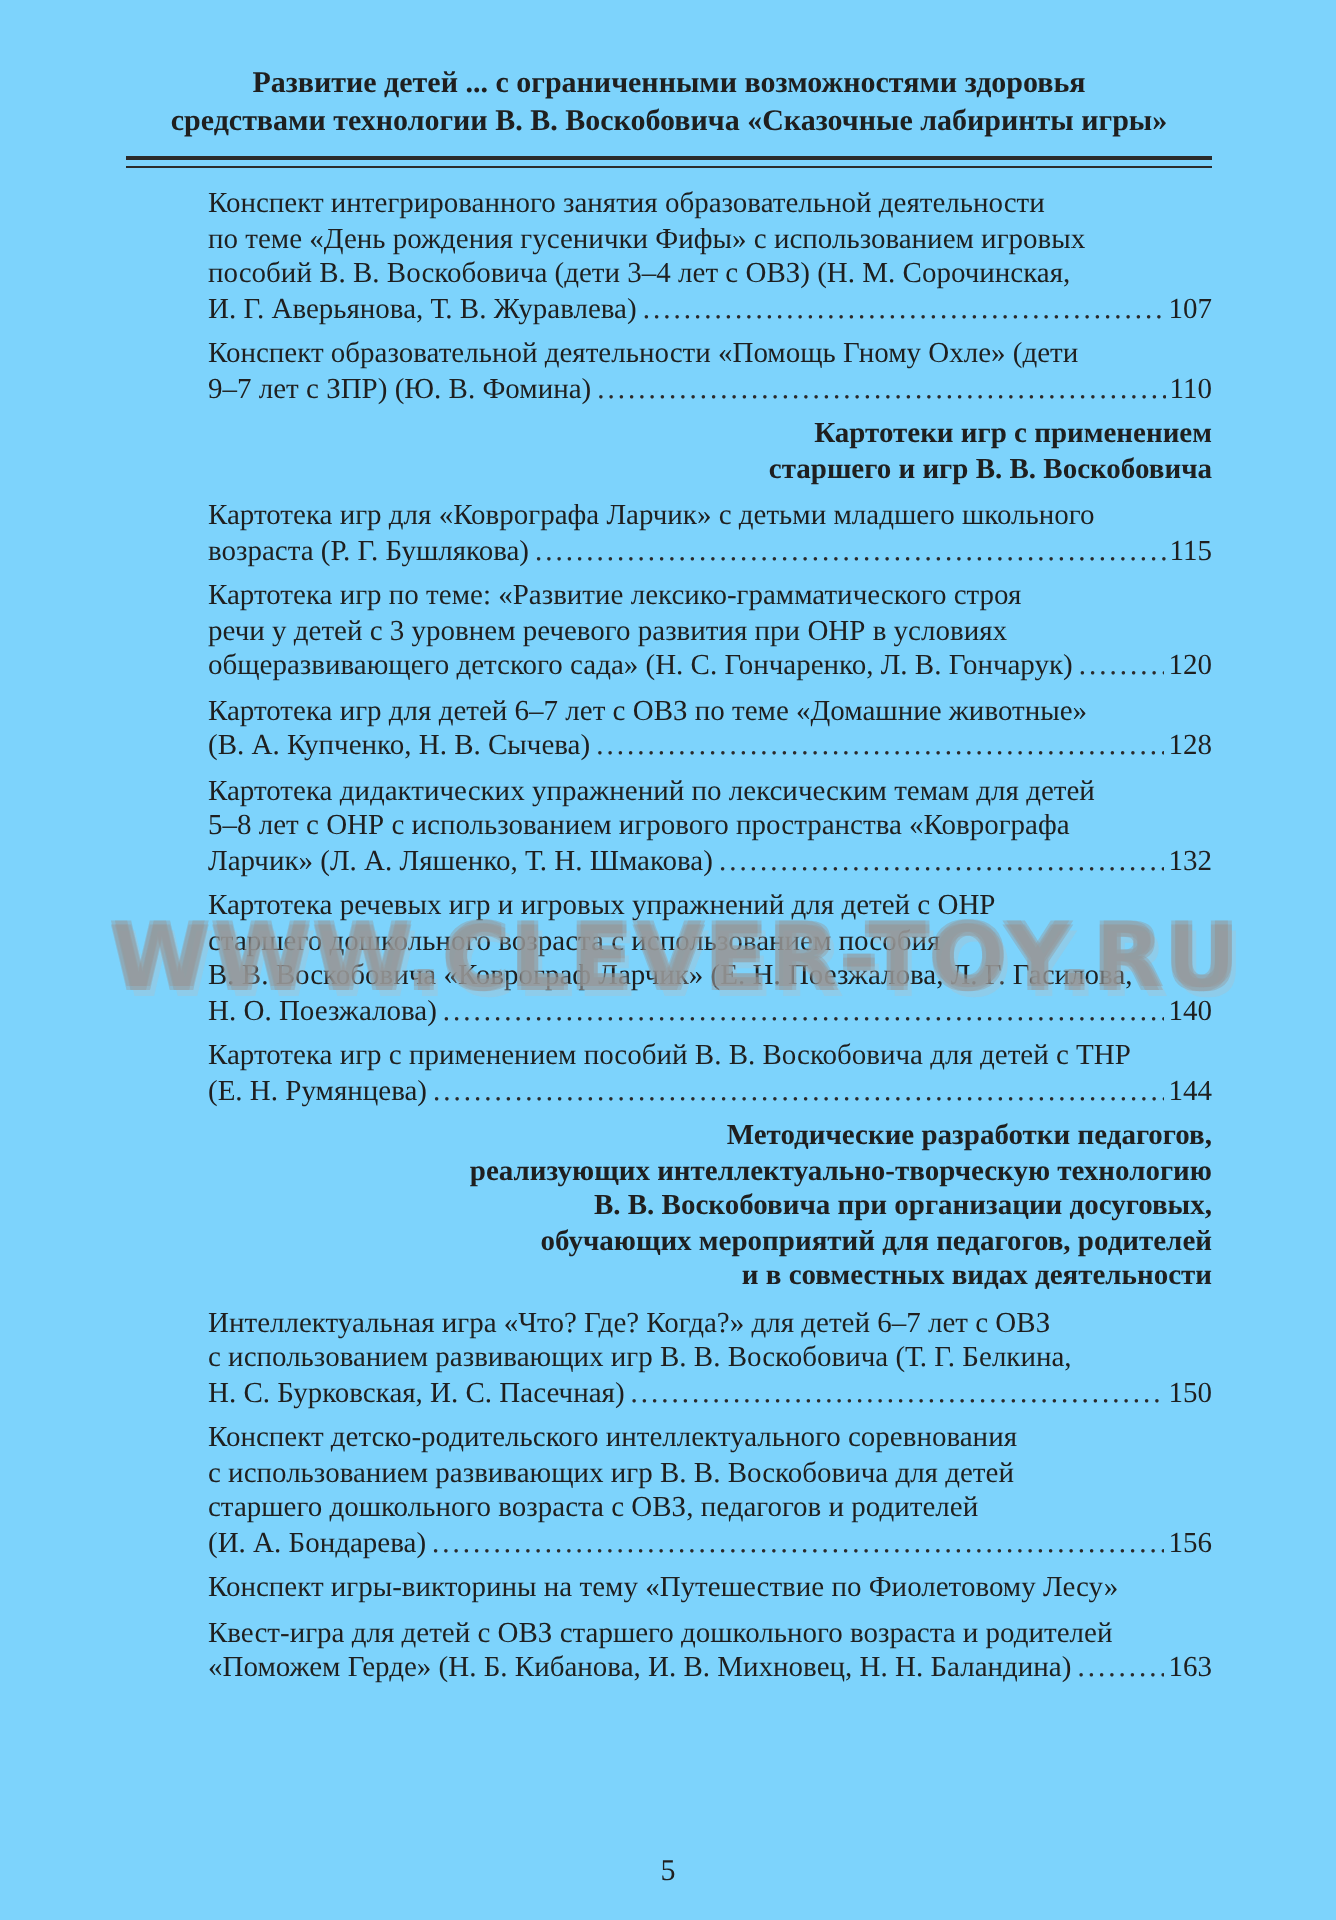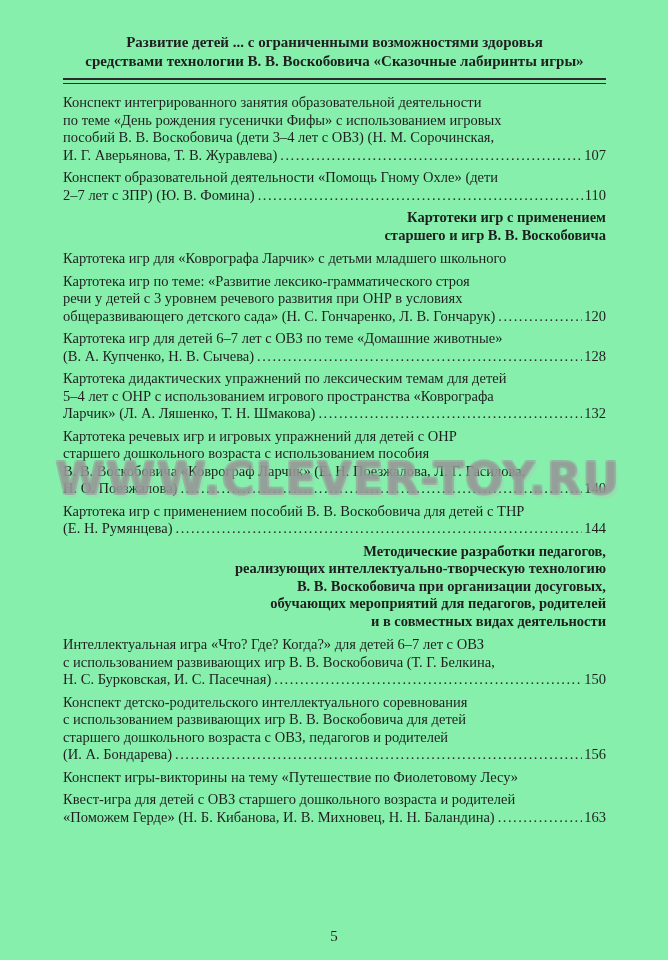--- a/index.html
+++ b/index.html
@@ -8,41 +8,41 @@
     background: #fbfbfa;
     font-family: "Liberation Serif", "DejaVu Serif", serif;
     color: #1f1f1f;
     overflow: hidden;
   }
   .page {
     position: relative;
     width: 668px; height: 960px;
     box-sizing: border-box;
     padding: 30px 62px 0 63px;
-    background: #86efac;
+    background: #7dd3fc;
   }
   .running-head {
     text-align: center;
     font-weight: bold;
     font-size: 15px;
     line-height: 19px;
     margin-top: 3px;
   }
   .double-rule {
     margin-top: 7px;
     height: 3px;
     border-top: 2px solid #2b2b2b;
     border-bottom: 1px solid #2b2b2b;
   }
   .toc {
     margin-top: 10px;
     font-size: 14.5px;
     line-height: 17.5px;
   }
-  .entry { margin-bottom: 5px; }
+  .entry { margin-bottom: 5px; margin-left: 41px; }
   .entry .line {
     white-space: nowrap;
     overflow: hidden;
   }
   .entry .line.last { display: flex; align-items: flex-start; }
   .entry .txt { white-space: nowrap; flex: 0 0 auto; }
   .entry .dots {
     flex: 1 1 auto;
     min-width: 0;
     overflow: hidden;
@@ -106,52 +106,57 @@
         <div class="line">пособий В. В. Воскобовича (дети 3–4 лет с ОВЗ) (Н. М. Сорочинская,</div>
         <div class="line last">
           <span class="txt">И. Г. Аверьянова, Т. В. Журавлева)</span>
           <span class="dots"></span>
           <span class="pg">107</span>
         </div>
       </div>
       <div class="entry">
         <div class="line">Конспект образовательной деятельности «Помощь Гному Охле» (дети</div>
         <div class="line last">
-          <span class="txt">2–7 лет с ЗПР) (Ю. В. Фомина)</span>
+          <span class="txt">9–7 лет с ЗПР) (Ю. В. Фомина)</span>
           <span class="dots"></span>
           <span class="pg">110</span>
         </div>
       </div>
       <div class="section">
         <div class="sline">Картотеки игр с применением</div>
         <div class="sline">старшего и игр В. В. Воскобовича</div>
       </div>
       <div class="entry">
         <div class="line">Картотека игр для «Коврографа Ларчик» с детьми младшего школьного</div>
+        <div class="line last">
+          <span class="txt">возраста (Р. Г. Бушлякова)</span>
+          <span class="dots"></span>
+          <span class="pg">115</span>
+        </div>
       </div>
       <div class="entry">
         <div class="line">Картотека игр по теме: «Развитие лексико-грамматического строя</div>
         <div class="line">речи у детей с 3 уровнем речевого развития при ОНР в условиях</div>
         <div class="line last">
           <span class="txt">общеразвивающего детского сада» (Н. С. Гончаренко, Л. В. Гончарук)</span>
           <span class="dots"></span>
           <span class="pg">120</span>
         </div>
       </div>
       <div class="entry">
         <div class="line">Картотека игр для детей 6–7 лет с ОВЗ по теме «Домашние животные»</div>
         <div class="line last">
           <span class="txt">(В. А. Купченко, Н. В. Сычева)</span>
           <span class="dots"></span>
           <span class="pg">128</span>
         </div>
       </div>
       <div class="entry">
         <div class="line">Картотека дидактических упражнений по лексическим темам для детей</div>
-        <div class="line">5–4 лет с ОНР с использованием игрового пространства «Коврографа</div>
+        <div class="line">5–8 лет с ОНР с использованием игрового пространства «Коврографа</div>
         <div class="line last">
           <span class="txt">Ларчик» (Л. А. Ляшенко, Т. Н. Шмакова)</span>
           <span class="dots"></span>
           <span class="pg">132</span>
         </div>
       </div>
       <div class="entry">
         <div class="line">Картотека речевых игр и игровых упражнений для детей с ОНР</div>
         <div class="line">старшего дошкольного возраста с использованием пособия</div>
         <div class="line">В. В. Воскобовича «Коврограф Ларчик» (Е. Н. Поезжалова, Л. Г. Гасилова,</div>

